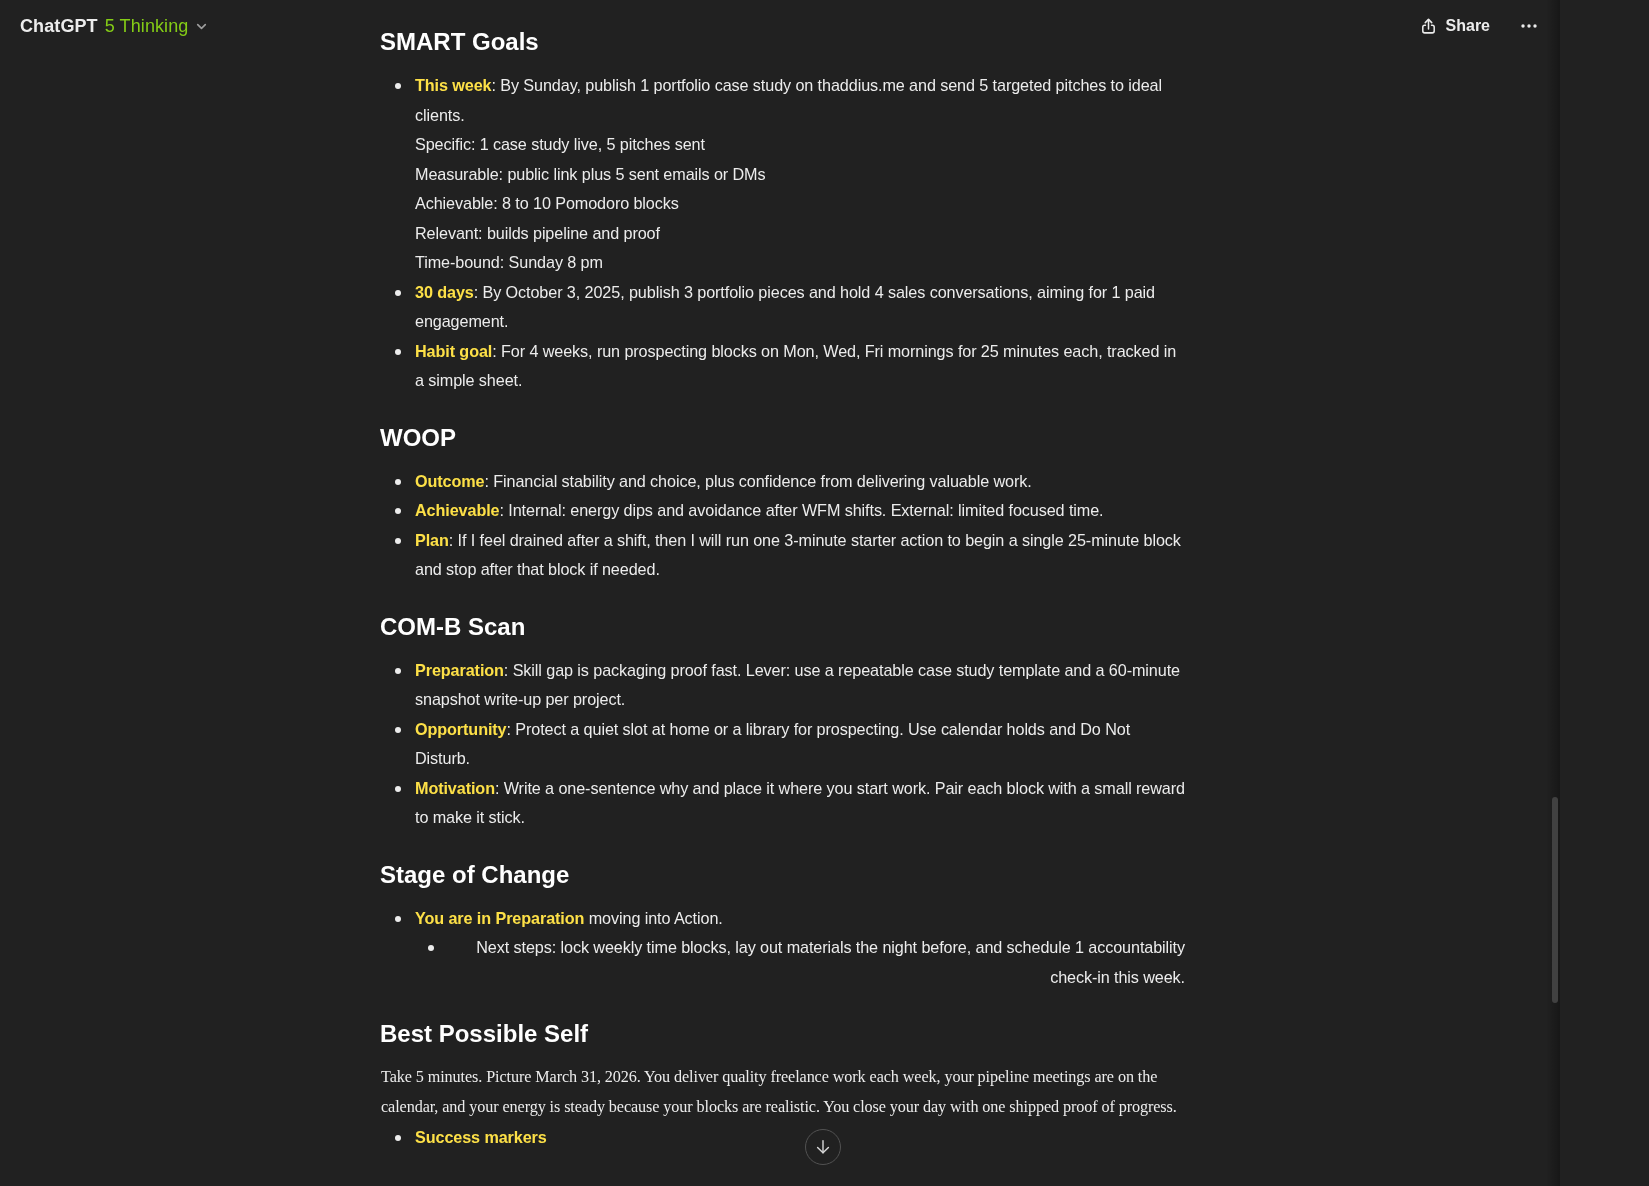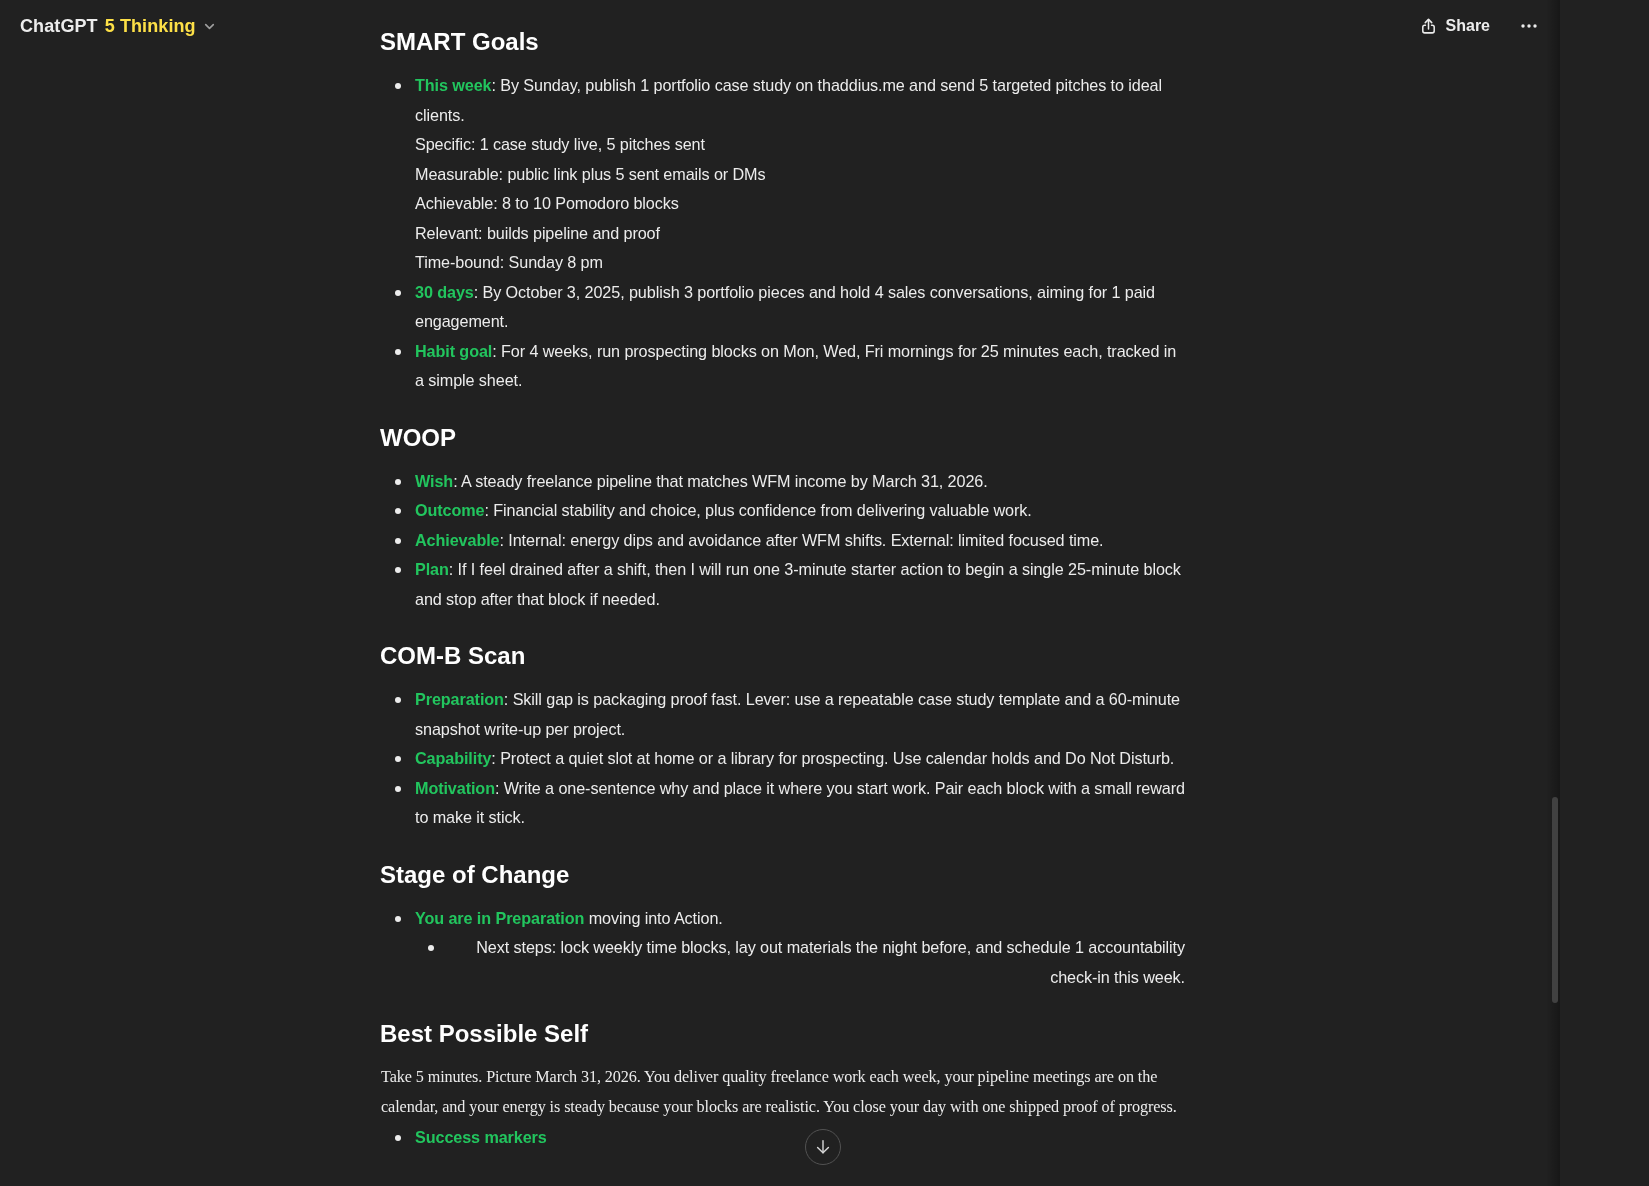--- a/index.html
+++ b/index.html
@@ -13,21 +13,21 @@
 
   
   .topbar {
     position: absolute; top: 0; left: 0; width: 100%; height: 52px;
     display: flex; align-items: center; justify-content: space-between;
     padding: 0 16px 0 14px; z-index: 5;
   }
   button { background: none; border: none; color: inherit; font: inherit; cursor: pointer; }
   .model-selector { display: flex; align-items: center; gap: 7px; font-size: 18px; padding: 4px 6px; border-radius: 8px; }
   .model-app { font-weight: 700; color: #ececec; letter-spacing: 0.1px; }
-  .model-name { font-weight: 700; color: #fde047; letter-spacing: 0.1px; }
+  .model-name { font-weight: 400; color: #84cc16; letter-spacing: 0.1px; }
   .topbar-right { display: flex; align-items: center; }
   .share-btn { display: flex; align-items: center; gap: 8px; font-size: 16px; font-weight: 600; color: #ececec; padding: 6px 10px; border-radius: 10px; }
   .more-btn { margin-left: 14px; padding: 5px; border-radius: 50%; display: flex; align-items: center; }
 
   
   .content {
     position: absolute; top: 0; left: 380px; width: 805px;
     padding-top: 10px; font-size: 16.2px; line-height: 29.5px;
     letter-spacing: -0.1px; color: #ececec;
   }
@@ -39,21 +39,21 @@
   .md-li::before {
     content: ""; position: absolute; left: 15px; top: 12px;
     width: 6px; height: 6px; border-radius: 50%; background: #ececec;
   }
   .md-ul-nested { list-style: none; margin: 0; padding: 0; text-align: right; }
   .md-li-nested { position: relative; padding-left: 33px; }
   .md-li-nested::before {
     content: ""; position: absolute; left: 13px; top: 12px;
     width: 6px; height: 6px; border-radius: 50%; background: #ececec;
   }
-  .md-li strong, .md-li-nested strong { font-weight: 700; color: #22c55e; }
+  .md-li strong, .md-li-nested strong { font-weight: 700; color: #fde047; }
   .detail-line {  }
 
   
   .scroll-btn {
     position: absolute; left: 805px; top: 1129px; width: 36px; height: 36px;
     border-radius: 50%; background: #212121; border: 1px solid #525252;
     display: flex; align-items: center; justify-content: center; z-index: 6;
   }
 
   
@@ -110,31 +110,30 @@
         <h2 class="md-h">SMART Goals</h2>
         <ul class="md-ul">
           <li class="md-li"><strong>This week</strong>: By Sunday, publish 1 portfolio case study on thaddius.me and send 5 targeted pitches to ideal clients.<div class="detail-line">Specific: 1 case study live, 5 pitches sent</div><div class="detail-line">Measurable: public link plus 5 sent emails or DMs</div><div class="detail-line">Achievable: 8 to 10 Pomodoro blocks</div><div class="detail-line">Relevant: builds pipeline and proof</div><div class="detail-line">Time-bound: Sunday 8 pm</div></li>
           <li class="md-li"><strong>30 days</strong>: By October 3, 2025, publish 3 portfolio pieces and hold 4 sales conversations, aiming for 1 paid engagement.</li>
           <li class="md-li"><strong>Habit goal</strong>: For 4 weeks, run prospecting blocks on Mon, Wed, Fri mornings for 25 minutes each, tracked in a simple sheet.</li>
         </ul>
       </section>
       <section>
         <h2 class="md-h">WOOP</h2>
         <ul class="md-ul">
-          <li class="md-li"><strong>Wish</strong>: A steady freelance pipeline that matches WFM income by March 31, 2026.</li>
           <li class="md-li"><strong>Outcome</strong>: Financial stability and choice, plus confidence from delivering valuable work.</li>
           <li class="md-li"><strong>Achievable</strong>: Internal: energy dips and avoidance after WFM shifts. External: limited focused time.</li>
           <li class="md-li"><strong>Plan</strong>: If I feel drained after a shift, then I will run one 3-minute starter action to begin a single 25-minute block and stop after that block if needed.</li>
         </ul>
       </section>
       <section>
         <h2 class="md-h">COM-B Scan</h2>
         <ul class="md-ul">
           <li class="md-li"><strong>Preparation</strong>: Skill gap is packaging proof fast. Lever: use a repeatable case study template and a 60-minute snapshot write-up per project.</li>
-          <li class="md-li"><strong>Capability</strong>: Protect a quiet slot at home or a library for prospecting. Use calendar holds and Do Not Disturb.</li>
+          <li class="md-li"><strong>Opportunity</strong>: Protect a quiet slot at home or a library for prospecting. Use calendar holds and Do Not Disturb.</li>
           <li class="md-li"><strong>Motivation</strong>: Write a one-sentence why and place it where you start work. Pair each block with a small reward to make it stick.</li>
         </ul>
       </section>
       <section>
         <h2 class="md-h">Stage of Change</h2>
         <ul class="md-ul">
           <li class="md-li"><strong>You are in Preparation</strong> moving into Action.<ul class="md-ul-nested">
               <li class="md-li-nested">Next steps: lock weekly time blocks, lay out materials the night before, and schedule 1 accountability check-in this week.</li>
             </ul></li>
         </ul>

